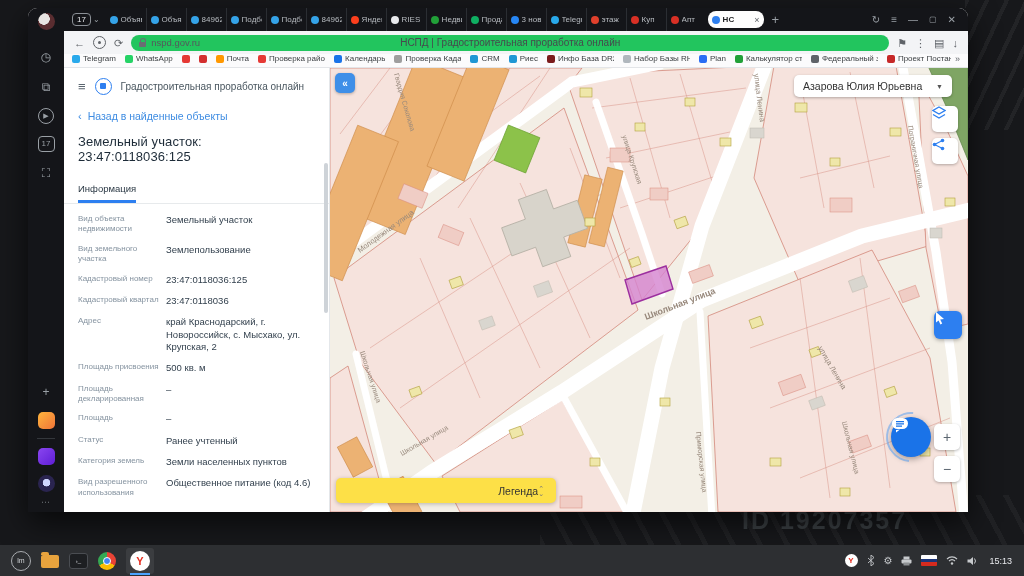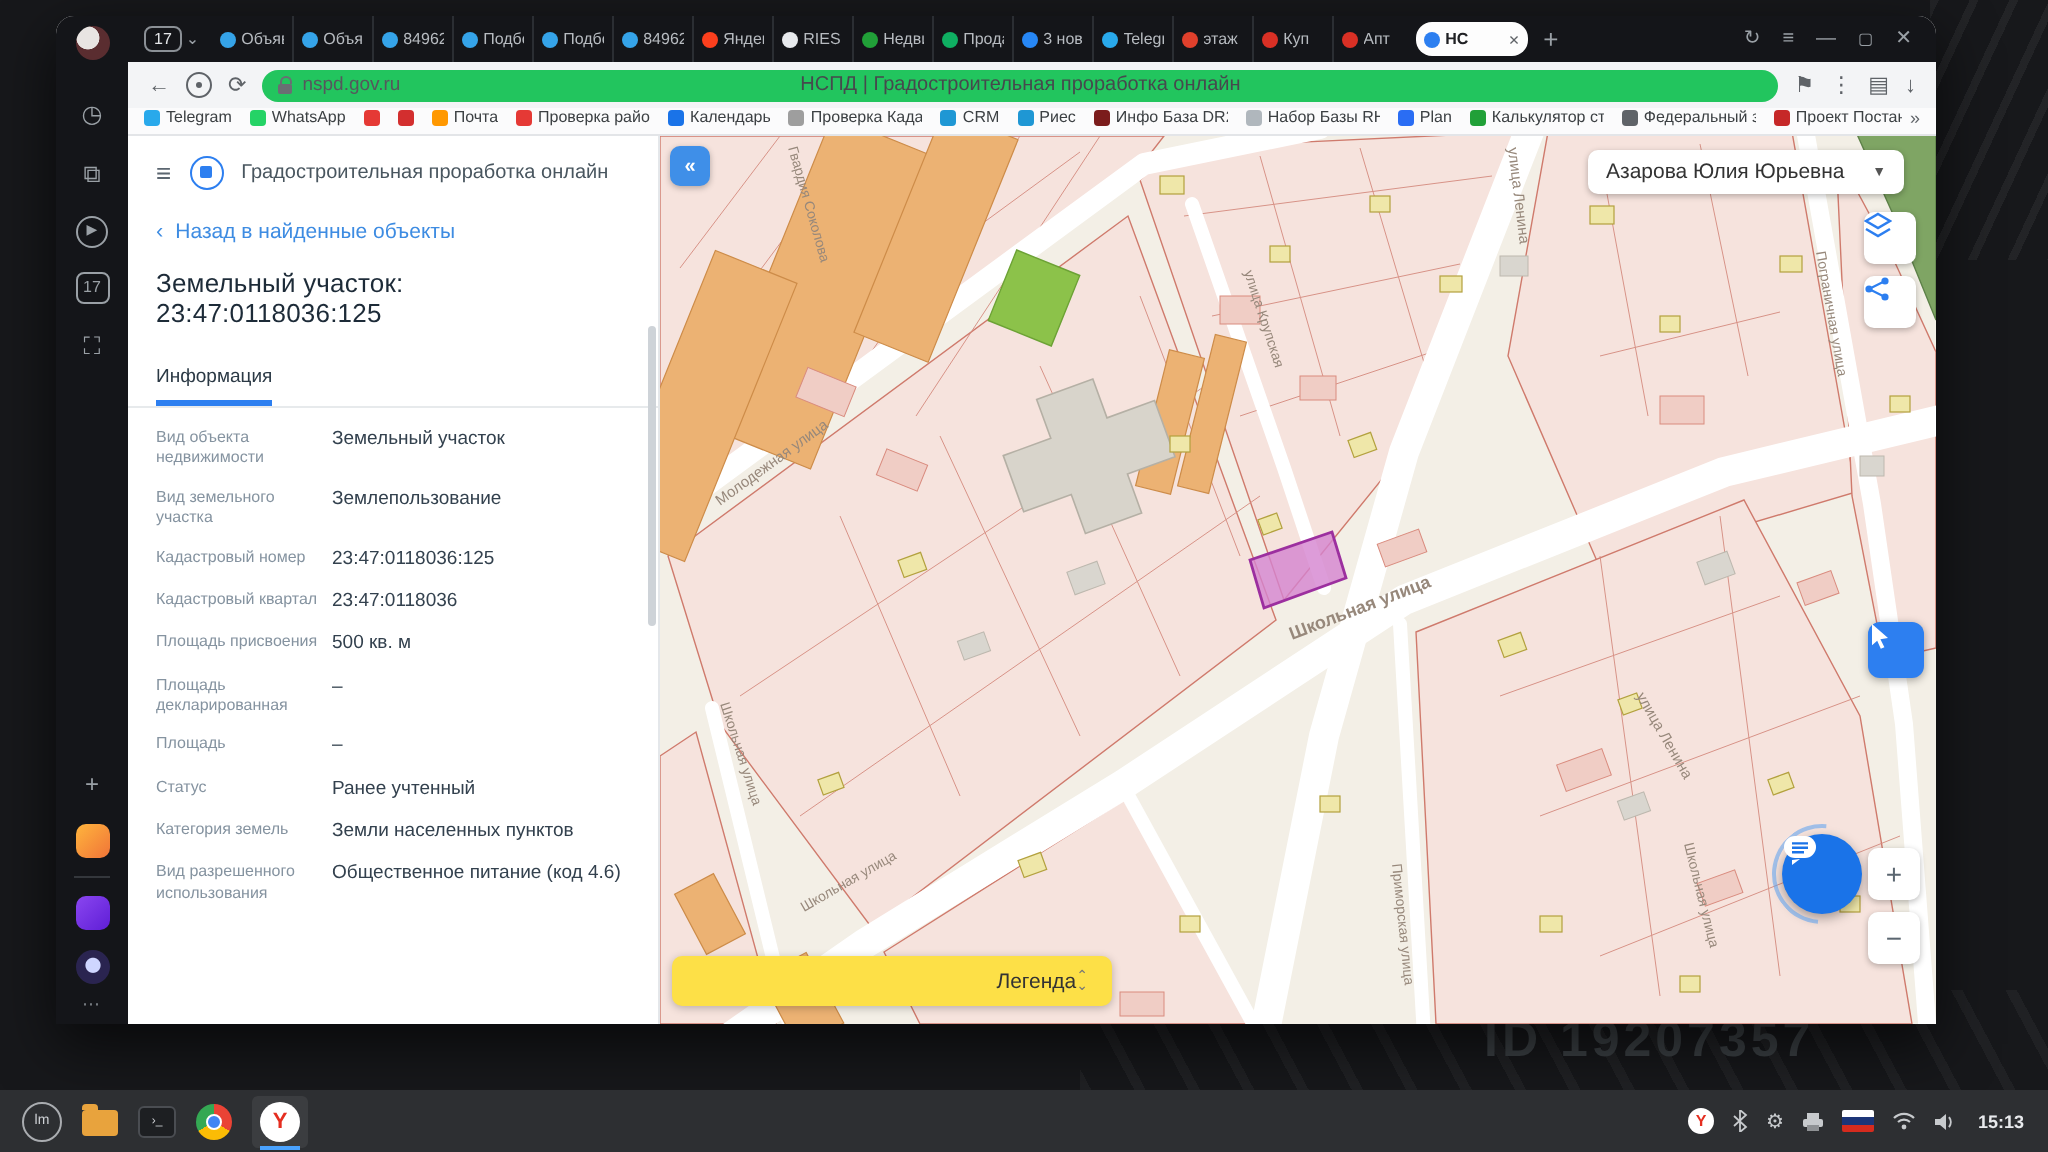--- a/index.html
+++ b/index.html
@@ -130,21 +130,21 @@
   .chrome:after{content:"";position:absolute;left:5px;top:5px;width:8px;height:8px;border-radius:50%;background:#4285f4;border:1.5px solid #fff;box-sizing:border-box}
   .ybr{width:20px;height:20px;border-radius:50%;background:#fff;color:#e52e20;font-weight:bold;font-size:11px;
     display:flex;align-items:center;justify-content:center}
   .yactive{position:relative;background:rgba(255,255,255,.07);border-radius:3px;padding:3px 4px}
   .yactive:after{content:"";position:absolute;left:4px;right:4px;bottom:-1px;height:2px;background:#4aa3ff}
   .tray{margin-left:auto;display:flex;align-items:center;gap:9px;padding-right:6px}
   .trayic{color:#c7cacd;font-size:10px;display:flex;align-items:center}
   .ytray{width:13px;height:13px;border-radius:50%;background:#fff;color:#e52e20;font-weight:bold;font-size:8px;
     display:flex;align-items:center;justify-content:center}
   .ruflag{width:16px;height:11px;background:linear-gradient(#fff 0 33%,#1c3578 33% 66%,#d52b1e 66% 100%);border-radius:1px}
-  .clock{color:#e8eaed;font-size:9px;font-weight:bold;margin-left:2px}
+  .clock{color:#e8eaed;font-size:9px;font-weight:normal;margin-left:2px}
 </style>
 </head>
 <body>
 
 <div class="streaks-br"></div>
 <div class="streaks-tr"></div>
 <div class="watermark">ID 19207357</div>
 
 <div class="window">
 
@@ -352,20 +352,24 @@
             <div class="flabel">Вид земельного участка</div>
             <div class="fvalue">Землепользование</div>
           </div>
           <div class="frow">
             <div class="flabel">Кадастровый номер</div>
             <div class="fvalue">23:47:0118036:125</div>
           </div>
           <div class="frow">
             <div class="flabel">Кадастровый квартал</div>
             <div class="fvalue">23:47:0118036</div>
+          </div>
+          <div class="frow">
+            <div class="flabel">Адрес</div>
+            <div class="fvalue">край Краснодарский, г. Новороссийск, с. Мысхако, ул. Крупская, 2</div>
           </div>
           <div class="frow">
             <div class="flabel">Площадь присвоения</div>
             <div class="fvalue">500 кв. м</div>
           </div>
           <div class="frow">
             <div class="flabel">Площадь декларированная</div>
             <div class="fvalue">–</div>
           </div>
           <div class="frow">

